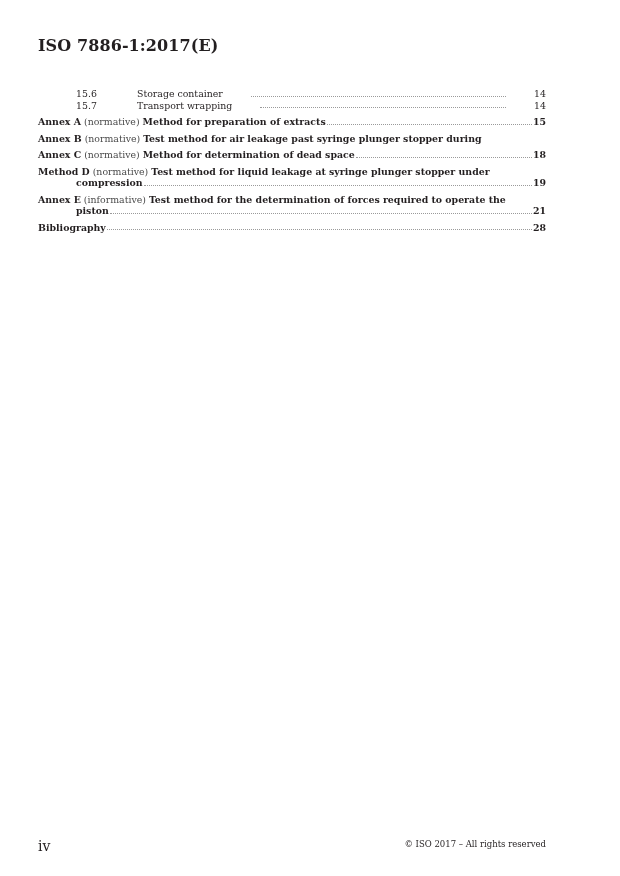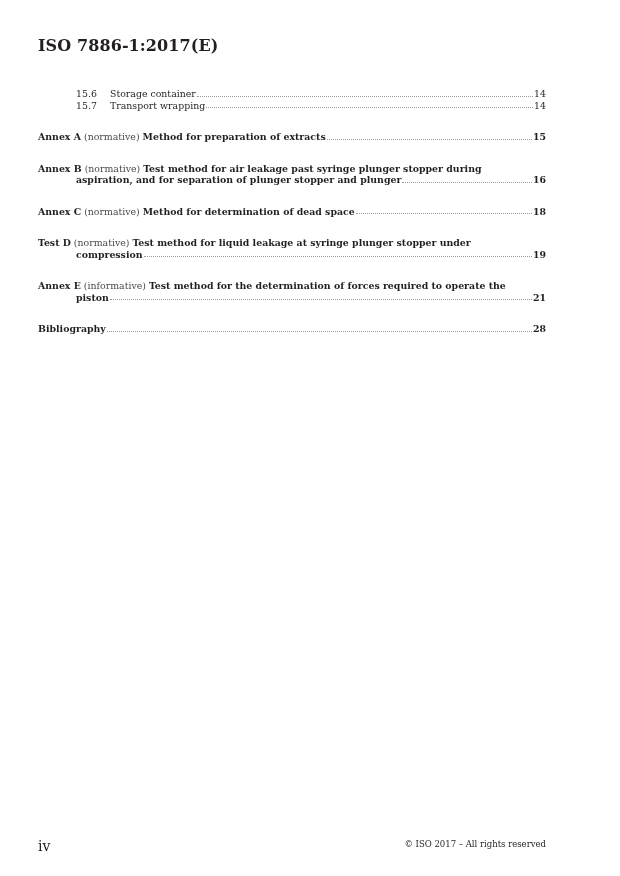--- a/index.html
+++ b/index.html
@@ -7,29 +7,29 @@
       width: 620px; height: 876px; position: relative; overflow: hidden;
       font-family: "DejaVu Serif", "Liberation Serif", serif;
       color: #231f20;
     }
     .header {
       position: absolute; left: 38px; top: 36px;
       font-weight: bold; font-size: 16px; letter-spacing: 0.1px;
     }
     .toc { position: absolute; left: 38px; top: 88px; width: 508px; font-size: 9.4px; line-height: 11.5px; }
     .row { display: flex; align-items: flex-end; }
-    .row.sub { padding-left: 38px; }
+    .row.sub { padding-left: 38px; gap: 27px; }
     .row .num { width: 34px; flex: none; }
     .row .text { flex: none; white-space: nowrap; }
     .row .leader {
       flex: 1 1 auto; margin: 0 1px 3px 1px;
       border-bottom: 1px dotted #9a9a9a; height: 0;
     }
     .row .page { flex: none; text-align: center; }
-    .entry { margin-top: 20px; }
+    .entry { margin-top: 5px; }
     .entry .line1 { white-space: nowrap; }
     .entry .cont { padding-left: 38px; }
     .b { font-weight: bold; }
     .n { font-weight: normal; color: #4a4a4a; }
     .footer-left { position: absolute; left: 38px; top: 838px; font-size: 14px; }
     .footer-right { position: absolute; right: 74px; top: 839px; font-size: 8.5px; margin-left: 16px; }
   </style>
 </head>
 <body>
 
@@ -61,42 +61,37 @@
       <span class="page b">15</span>
     </div>
   </div>
 
   <div class="entry">
     <div class="line1">
       <span class="b">Annex B</span>
       <span class="n">(normative)</span>
       <span class="b">Test method for air leakage past syringe plunger stopper during</span>
     </div>
-    <div class="row cont">
-      <span class="text b">aspiration, and for separation of plunger stopper and plunger</span>
-      <span class="leader"></span>
-      <span class="page b">16</span>
-    </div>
   </div>
 
   <div class="entry">
     <div class="row">
       <span class="text">
         <span class="b">Annex C</span>
         <span class="n">(normative)</span>
         <span class="b">Method for determination of dead space</span>
       </span>
       <span class="leader"></span>
       <span class="page b">18</span>
     </div>
   </div>
 
   <div class="entry">
     <div class="line1">
-      <span class="b">Test D</span>
+      <span class="b">Method D</span>
       <span class="n">(normative)</span>
       <span class="b">Test method for liquid leakage at syringe plunger stopper under</span>
     </div>
     <div class="row cont">
       <span class="text b">compression</span>
       <span class="leader"></span>
       <span class="page b">19</span>
     </div>
   </div>
 

